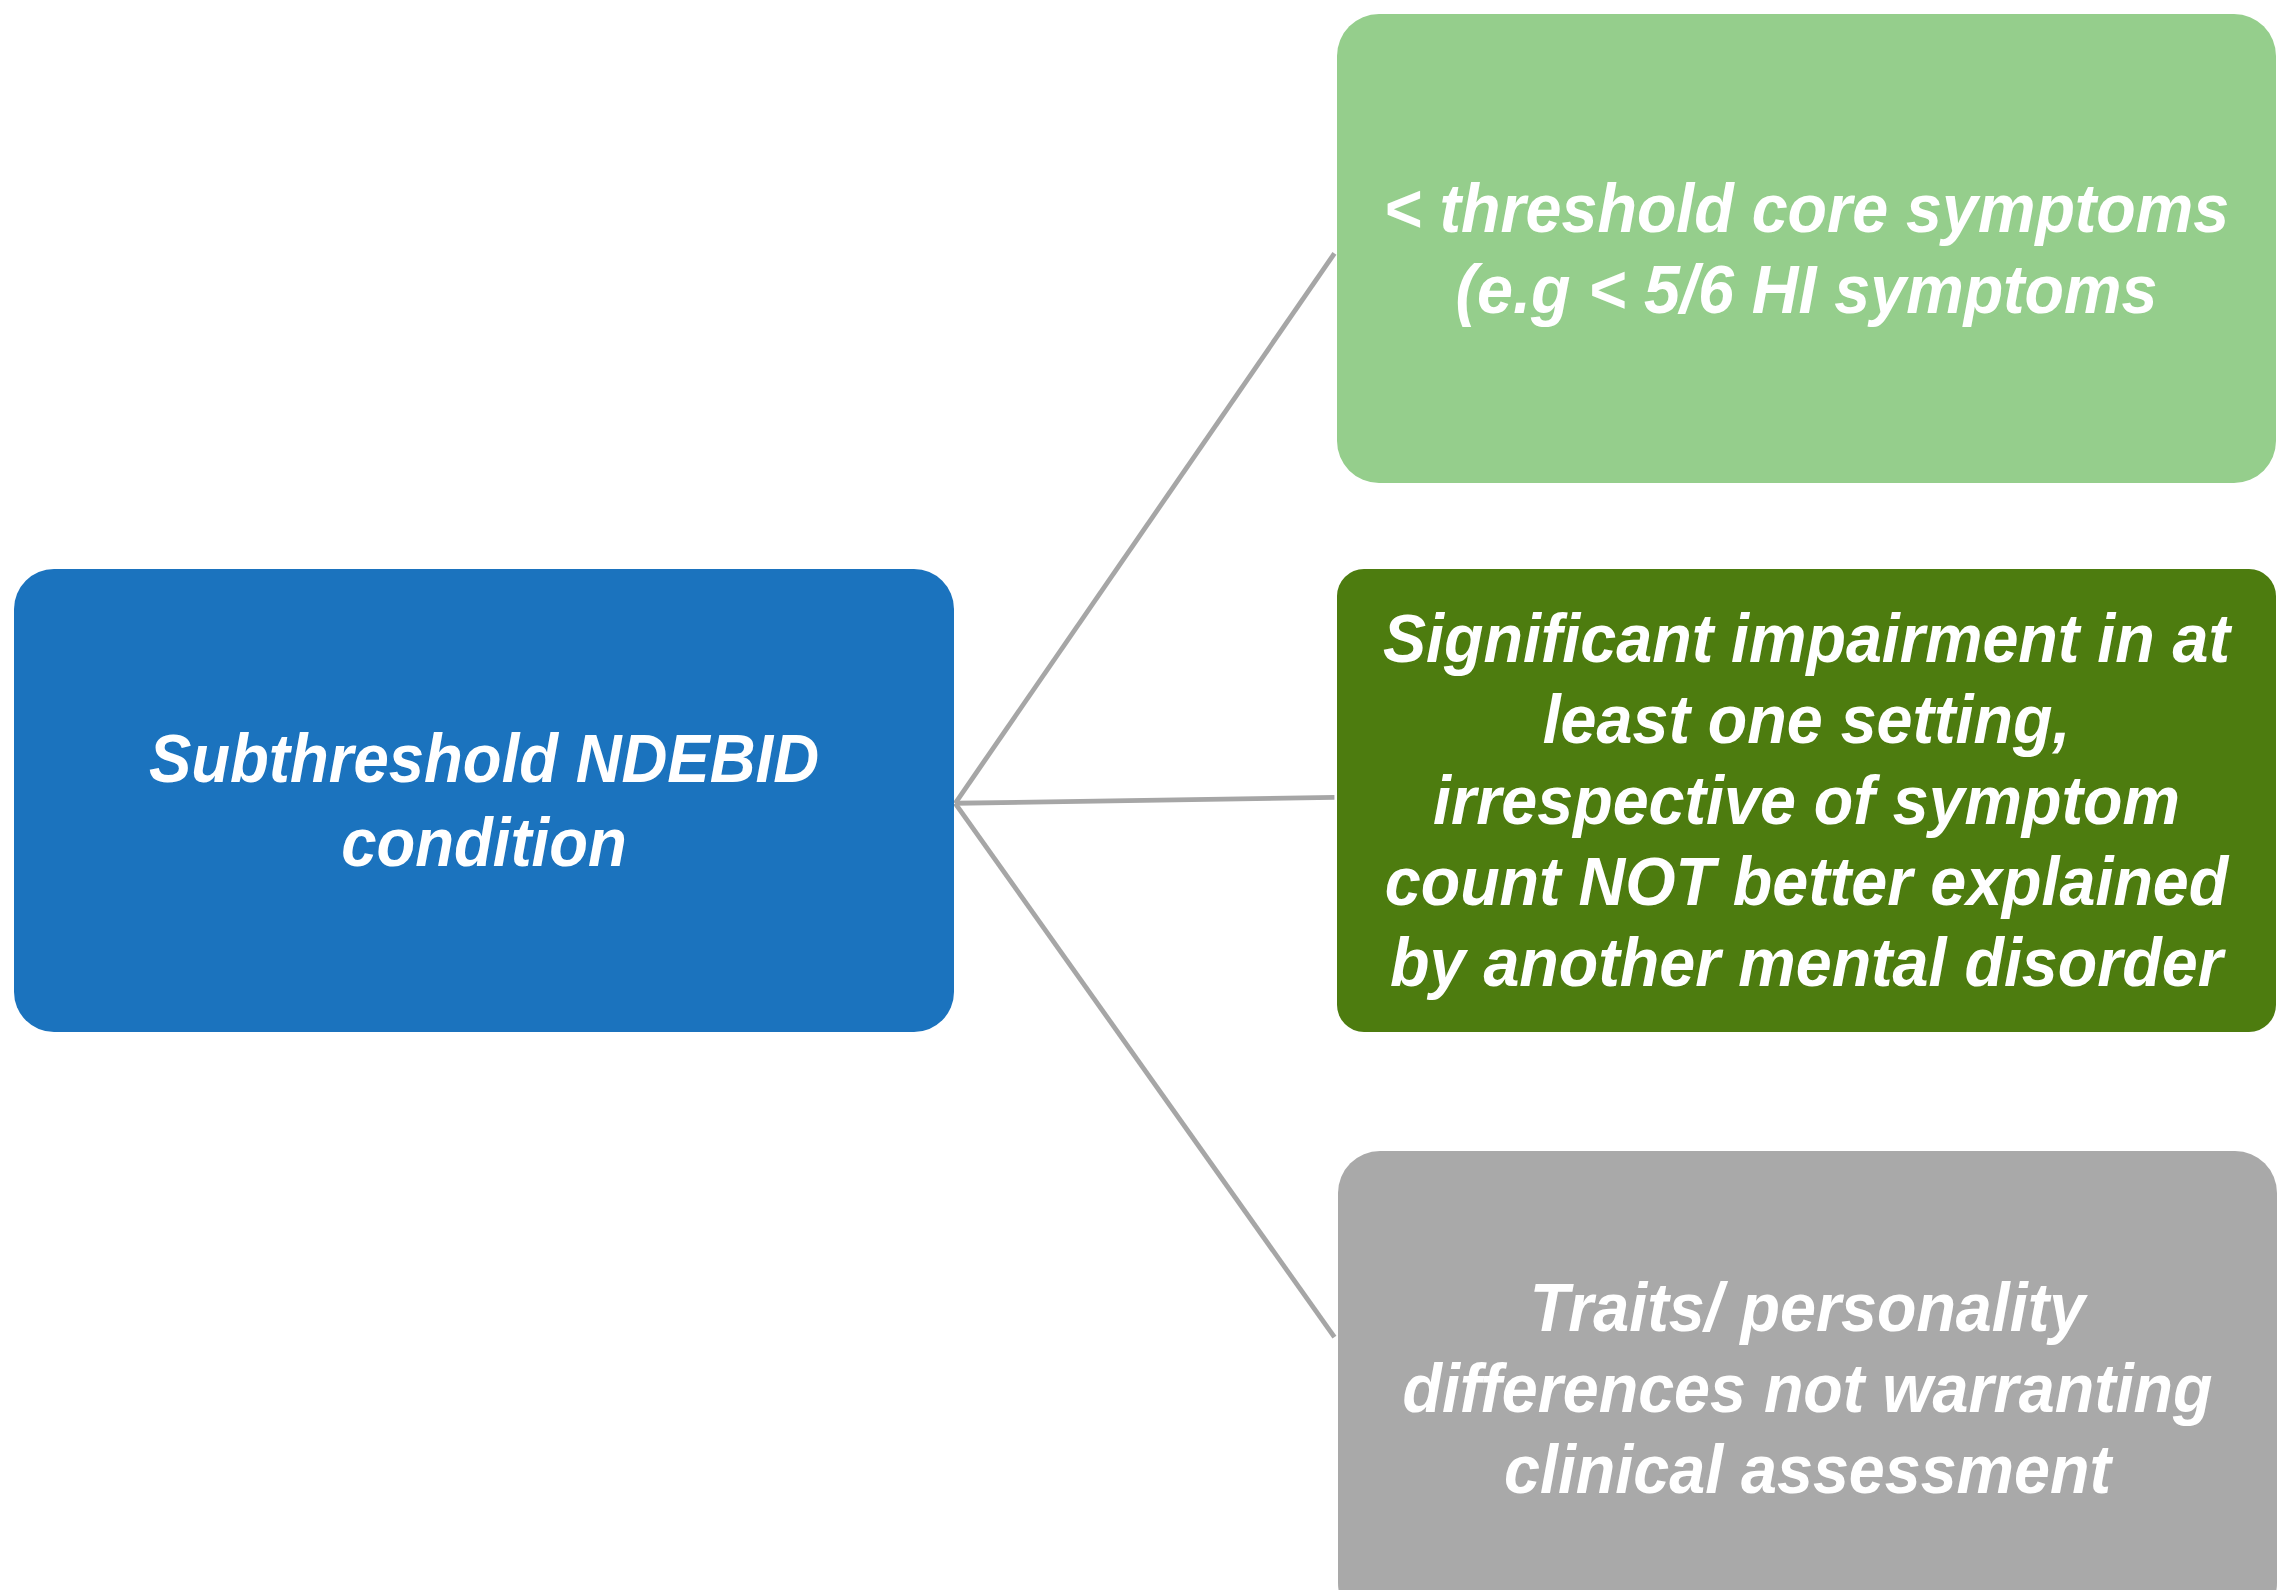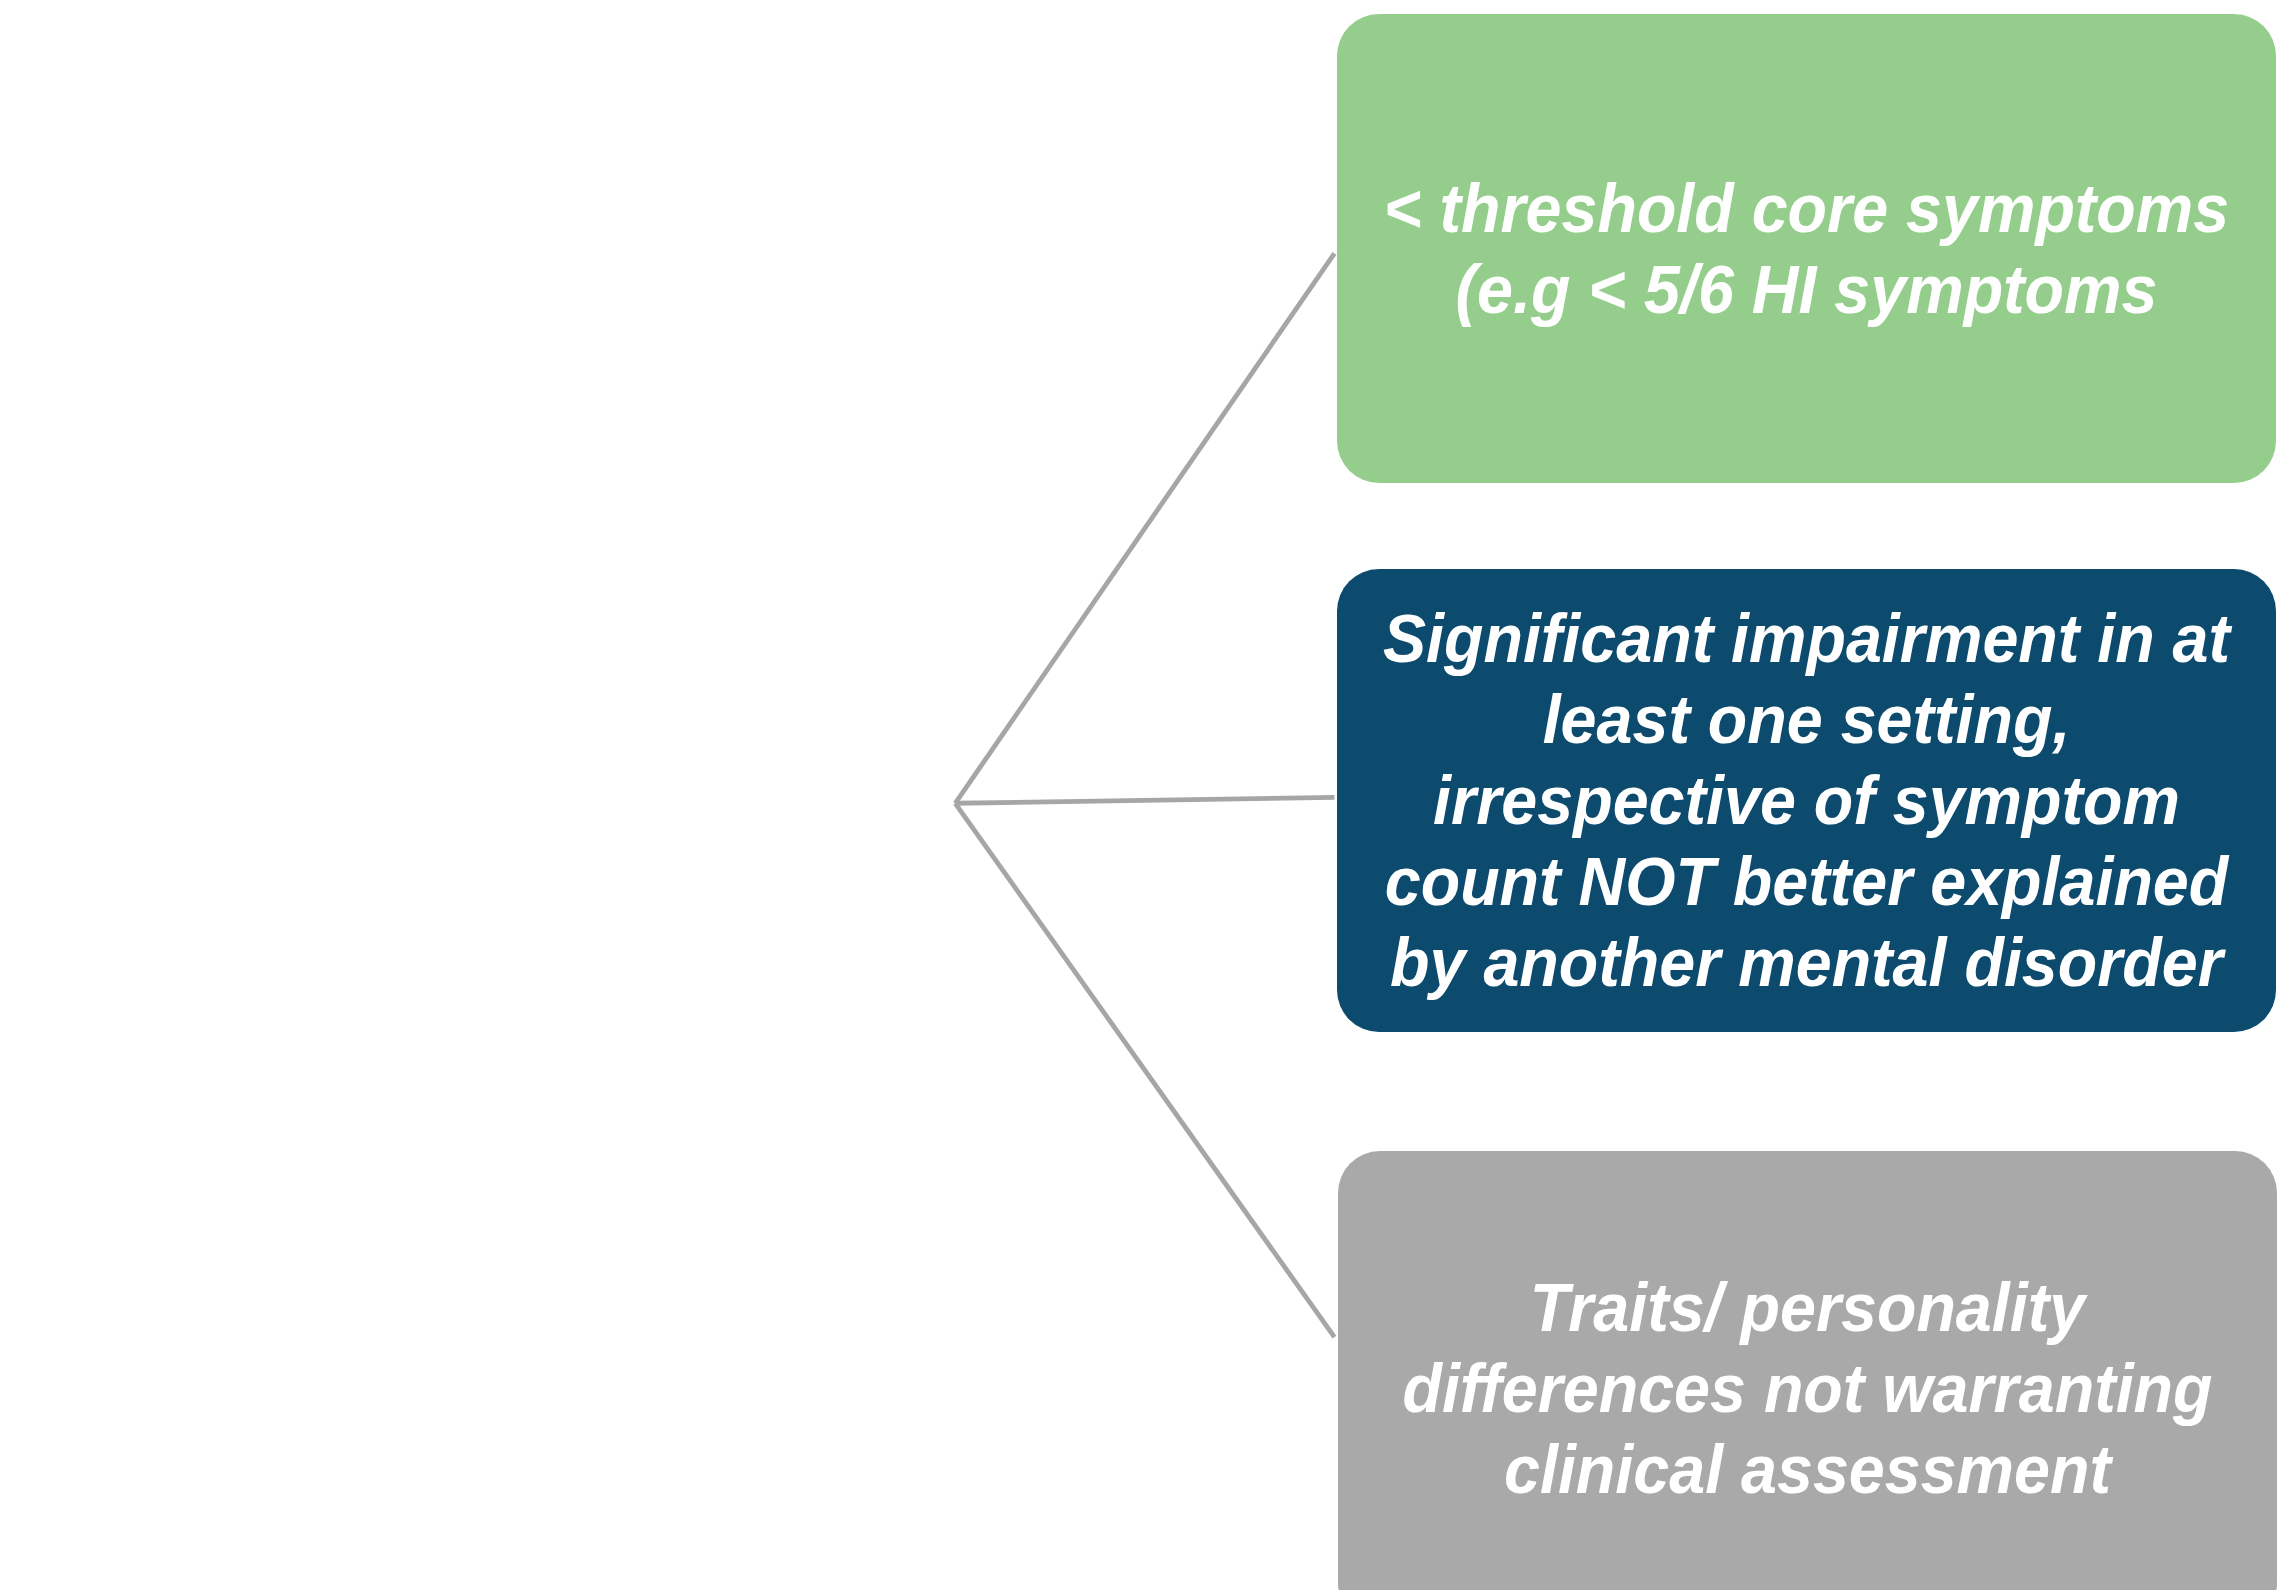--- a/index.html
+++ b/index.html
@@ -81,27 +81,31 @@
 <body>
 
 <div class="canvas">
 
   <svg class="connectors" viewBox="0 0 4303 2981" xmlns="http://www.w3.org/2000/svg">
     <line class="conn" x1="1791" y1="1506" x2="2502" y2="475" stroke="#A6A6A6"></line>
     <line class="conn" x1="1791" y1="1506" x2="2502" y2="1495" stroke="#A6A6A6"></line>
     <line class="conn" x1="1791" y1="1506" x2="2502" y2="2507" stroke="#A6A6A6"></line>
   </svg>
 
+  <div class="node root-node" style="background-color: rgb(27, 115, 190);">
+    <div class="label root-label" style="color: rgb(255, 255, 255);">Subthreshold NDEBID
+condition</div>
+  </div>
 
   <div class="node branch-0" style="background-color: rgb(149, 206, 140);">
     <div class="label branch-label" style="color: rgb(255, 255, 255);">&lt; threshold core symptoms
 (e.g &lt; 5/6 HI symptoms</div>
   </div>
 
-  <div class="node branch-1" style="background-color: #0c4a6e;">
+  <div class="node branch-1" style="background-color: #4d7c0f; border-radius: 27px;">
     <div class="label branch-label" style="color: rgb(255, 255, 255);">Significant impairment in at
 least one setting,
 irrespective of symptom
 count NOT better explained
 by another mental disorder</div>
   </div>
 
   <div class="node branch-2" style="background-color: rgb(169, 169, 169); margin-top: 44px;">
     <div class="label branch-label" style="color: rgb(255, 255, 255);">Traits/ personality
 differences not warranting

